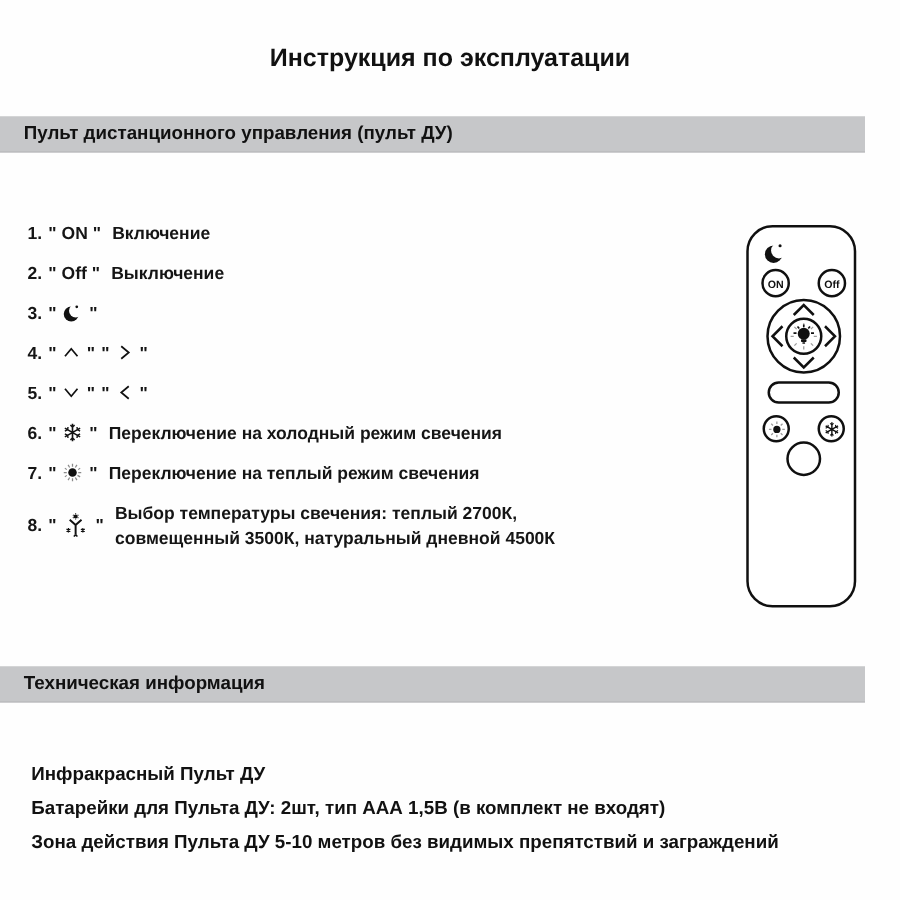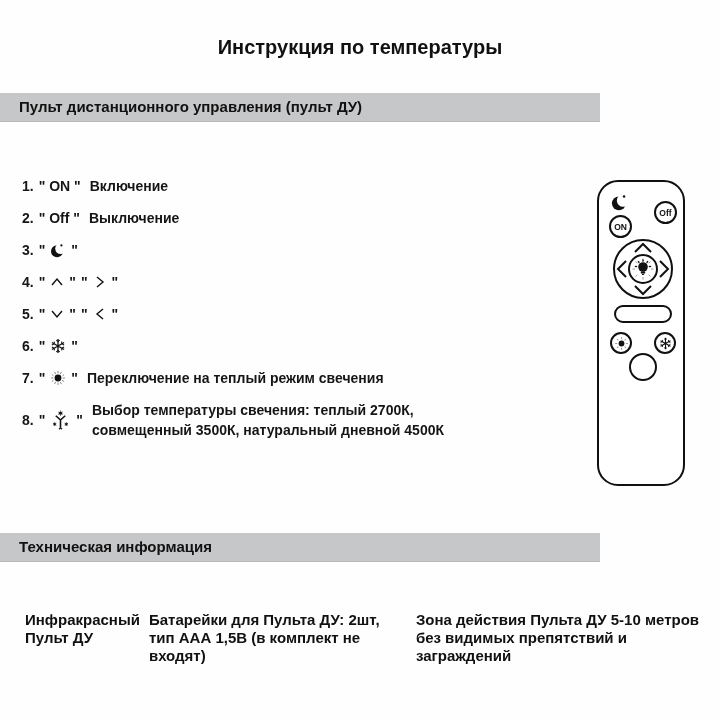--- a/index.html
+++ b/index.html
@@ -3,21 +3,21 @@
 <meta charset="utf-8">
 <style>
   * { margin:0; padding:0; box-sizing:border-box; }
   html,body { width:720px; height:720px; background:#fefefe; overflow:hidden;
               font-family:"Liberation Sans", sans-serif; color:#151515; }
   .page { position:relative; width:720px; height:720px; }
 
   .title { position:absolute; top:36px; left:0; width:100%; text-align:center;
            font-size:20px; font-weight:bold; color:#111; }
 
-  .section-bar { position:absolute; left:0; width:600px; height:29px;
+  .section-bar { position:absolute; left:0; width:692px; height:29px;
                  background:#c6c7c9; border-bottom:1px solid #b9babc;
                  line-height:28px; font-size:15px; font-weight:bold;
                  padding-left:19px; color:#111; }
   .bar-remote { top:93px; }
   .bar-tech   { top:533px; }
 
   
   .feature-list { position:absolute; left:22px; top:176px; display:flex;
                   flex-direction:column; gap:13px; }
   .li { display:flex; align-items:center; gap:5px; font-size:14px;
@@ -29,46 +29,46 @@
 
   
   .remote { position:absolute; left:597px; top:164px; width:88px; height:306px;
             border:2px solid #101010; border-radius:21px; background:#fff;margin-top:16px; }
   .remote * { position:absolute; }
   .rc-moon { left:12px; top:11px; width:18px; height:18px; }
   .rc-btn  { border:2px solid #101010; border-radius:50%; background:#fff;
              display:flex; align-items:center; justify-content:center;
              font-size:8.5px; font-weight:bold; color:#111; }
   .rc-on   { left:10px; top:33px; width:23px; height:23px; }
-  .rc-off  { left:55px; top:19px; width:23px; height:23px; }
+  .rc-off  { left:55px; top:33px; width:23px; height:23px; }
   .rc-dpad { left:14px; top:57px; width:60px; height:60px;
              border:2px solid #101010; border-radius:50%; background:#fff; }
   .rc-arrows { left:-2px; top:-2px; width:60px; height:60px; }
   .rc-center { left:13px; top:13px; width:30px; height:30px;
                border:2px solid #101010; border-radius:50%; background:#fff;
                display:flex; align-items:center; justify-content:center; }
   .rc-center svg { position:static; }
   .rc-pill { left:15px; top:123px; width:58px; height:18px;
              border:2px solid #101010; border-radius:9px; background:#fff; }
   .rc-warm { left:11px; top:150px; width:22px; height:22px; }
   .rc-cold { left:55px; top:150px; width:22px; height:22px; }
   .rc-plain { left:30px; top:171px; width:28px; height:28px;
               border:2px solid #101010; border-radius:50%; background:#fff; }
 
   
   .tech { position:absolute; left:25px; top:611px; display:flex;
-          flex-direction:row; gap:9px; }
+          flex-direction:column; gap:9px; }
   .tech-line { font-size:15px; font-weight:bold; line-height:18px; color:#111; }
 </style>
 </head>
 <body>
 
 <div class="page">
 
-  <div class="title">Инструкция по температуры</div>
+  <div class="title">Инструкция по эксплуатации</div>
 
   <div class="section-bar bar-remote">Пульт дистанционного управления (пульт ДУ)</div>
 
   <div class="feature-list">
 
     <div class="li">
       <span>1.</span>
       <span>" ON "</span>
       <span class="txt">Включение</span>
     </div>
@@ -133,20 +133,21 @@
       <span class="q">"</span>
       <span class="icon">
         <svg width="16" height="16" viewBox="0 0 16 16" fill="none" stroke="#111" stroke-width="1.3">
           <path d="M8 1 L8 15 M1.9 4.5 L14.1 11.5 M14.1 4.5 L1.9 11.5"></path>
           <path d="M8 3.5 L6.3 2.1 M8 3.5 L9.7 2.1 M8 12.5 L6.3 13.9 M8 12.5 L9.7 13.9" stroke-width="1.1"></path>
           <path d="M11.9 5.75 L11.6 3.6 M11.9 5.75 L14.1 6.9 M4.1 5.75 L4.4 3.6 M4.1 5.75 L1.9 6.9" stroke-width="1.1"></path>
           <path d="M4.1 10.25 L4.4 12.4 M4.1 10.25 L1.9 9.1 M11.9 10.25 L11.6 12.4 M11.9 10.25 L14.1 9.1" stroke-width="1.1"></path>
         </svg>
       </span>
       <span class="q">"</span>
+      <span class="txt">Переключение на холодный режим свечения</span>
     </div>
 
     <div class="li">
       <span>7.</span>
       <span class="q">"</span>
       <span class="icon">
         <svg width="16" height="16" viewBox="0 0 16 16">
           <g stroke="#8a8a8a" stroke-width="1">
             <line x1="12.6" y1="8" x2="15" y2="8"></line>
               <line x1="12" y1="10.3" x2="14.1" y2="11.5"></line>

